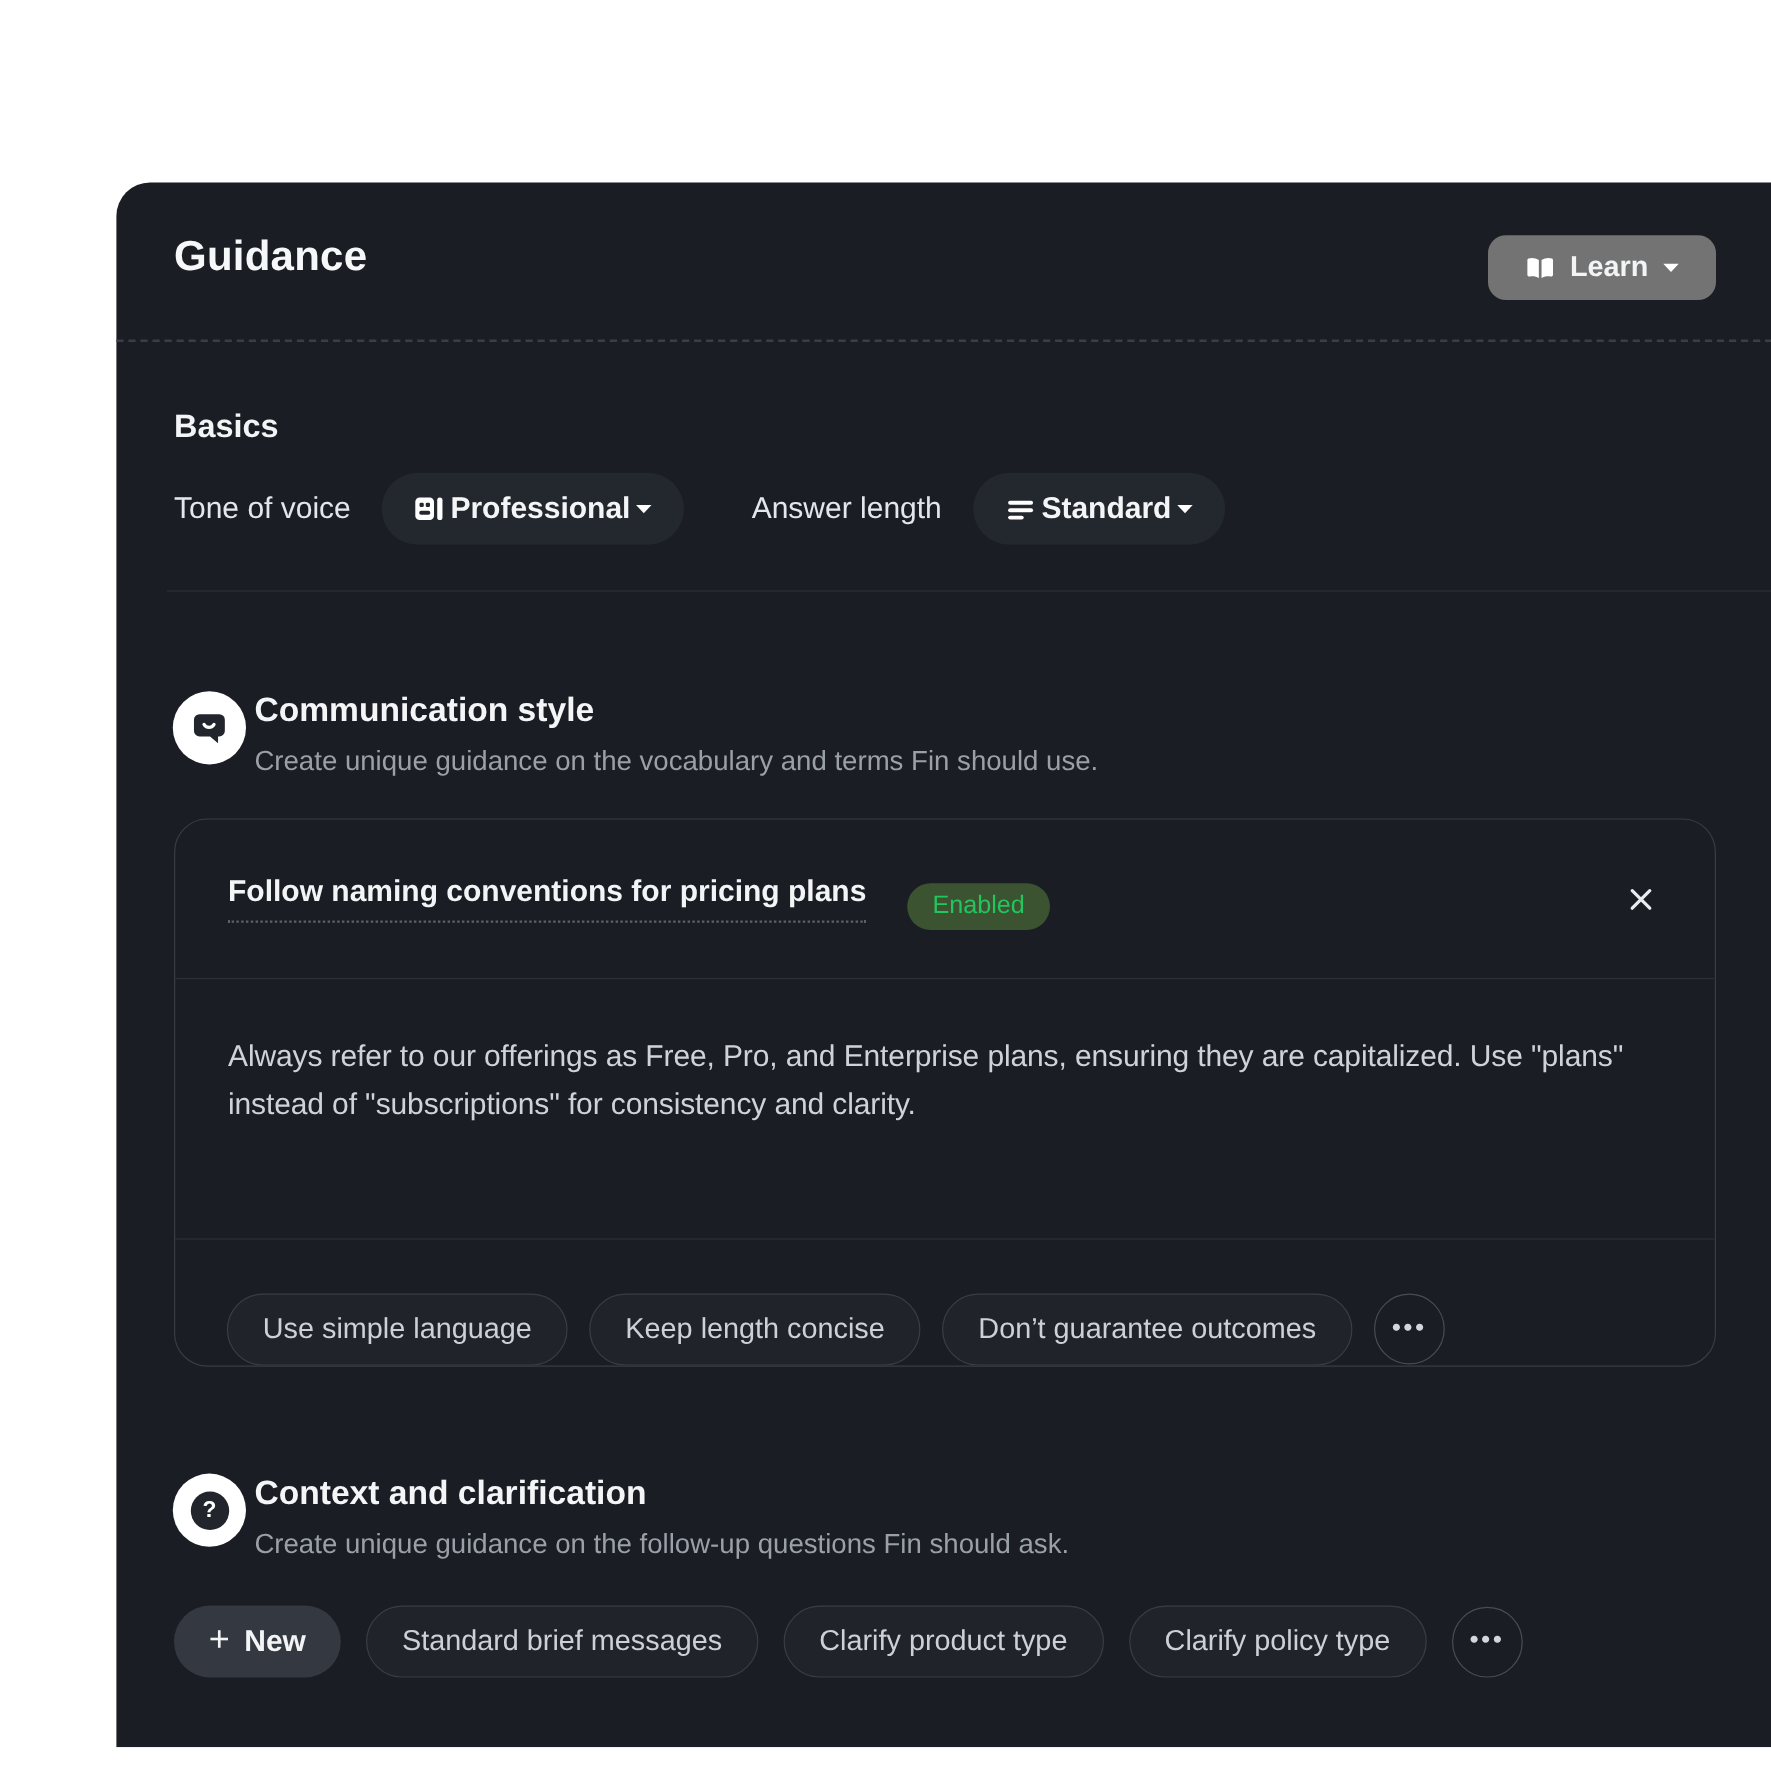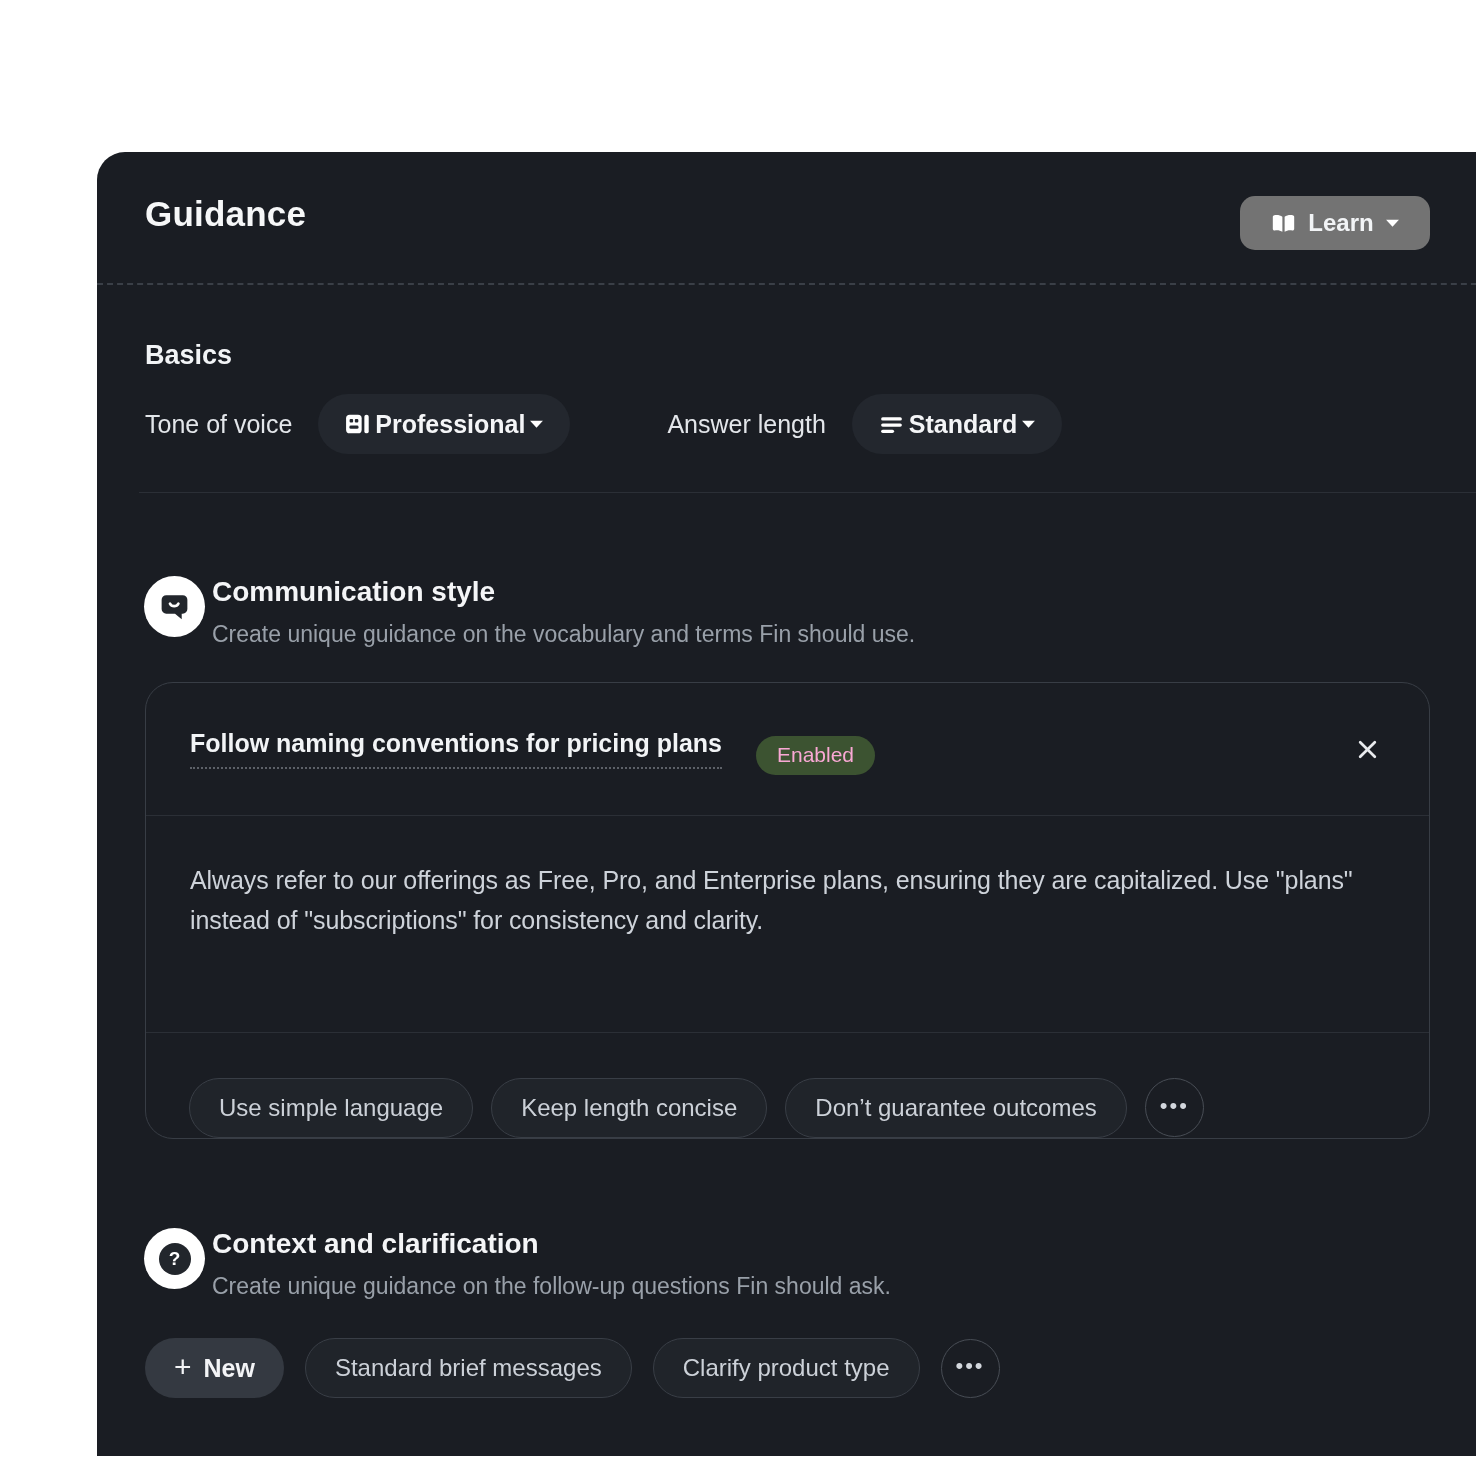--- a/index.html
+++ b/index.html
@@ -26,21 +26,21 @@
 
   
   .basics-heading { left:48px; top:188px; font-size:27px; font-weight:700; color:#f2f4f6; }
   .basics-row { left:48px; top:242px; height:60px; display:flex; align-items:center; }
   .field-label { font-size:25px; color:#e3e6ea; }
   .dd-pill {
     display:flex; align-items:center; gap:4px; height:60px; padding:0 26px;
     background:#23272e; border:none; border-radius:30px; cursor:pointer;
     color:#f4f5f7; font-size:25px; font-weight:700; font-family:inherit;
   }
-  .ml26 { margin-left:26px; } .ml64 { margin-left:97px; }
+  .ml26 { margin-left:26px; } .ml64 { margin-left:56px; }
   .solid-divider { left:42px; top:340px; width:1378px; border-top:1px solid #2b2f36; }
 
   
   .section-icon {
     width:61px; height:61px; border-radius:50%; background:#ffffff;
     display:flex; align-items:center; justify-content:center;
   }
   .section-title { font-size:28px; font-weight:700; color:#f4f5f7; }
   .section-sub { font-size:23px; color:#99a0a9; margin-top:13px; }
 
@@ -50,21 +50,21 @@
     border:1px solid #383d45; border-radius:28px;
     display:flex; flex-direction:column;
   }
   .card-header { height:132px; display:flex; align-items:center; padding:0 44px; flex:0 0 auto; }
   .card-title {
     font-size:25px; font-weight:700; color:#f2f4f6;
     border-bottom:2px dotted #5d6168; padding-bottom:9px; cursor:pointer;
   }
   .status-badge {
     margin-left:34px; height:39px; padding:0 21px; border-radius:20px;
-    background:#3c5331; color:#f9a8d4; font-size:21px;
+    background:#3c5331; color:#22c55e; font-size:21px;
     display:flex; align-items:center;margin-top:12px;
   }
   .close-btn { margin-left:auto; background:none; border:none; cursor:pointer; display:flex; padding:6px; }
   .card-divider { border-top:1px solid #2b2f36; }
   .card-body { flex:1 1 auto; padding:44px 56px 0 44px; font-size:25px; line-height:40px; color:#ced3da; letter-spacing:-0.1px; }
   .card-footer { flex:0 0 auto; padding:45px 44px 0 43px; display:flex; align-items:flex-start; gap:18px; }
 
   .sugg-pill {
     height:60px; padding:0 29px; border-radius:30px; cursor:pointer;
     background:#20242a; border:1px solid #393e46;
@@ -209,19 +209,20 @@
       </div>
     </div>
 
     <div class="abs actions-row">
       <button class="new-btn">
         <span class="plus">+</span>
         <span>New</span>
       </button>
       <button class="sugg-pill">Standard brief messages</button>
       <button class="sugg-pill">Clarify product type</button>
+      <button class="sugg-pill">Clarify policy type</button>
       <button class="more-btn">
           <span>•••</span>
         </button>
     </div>
 
   </div>
 </div>
 
 </body></html>

